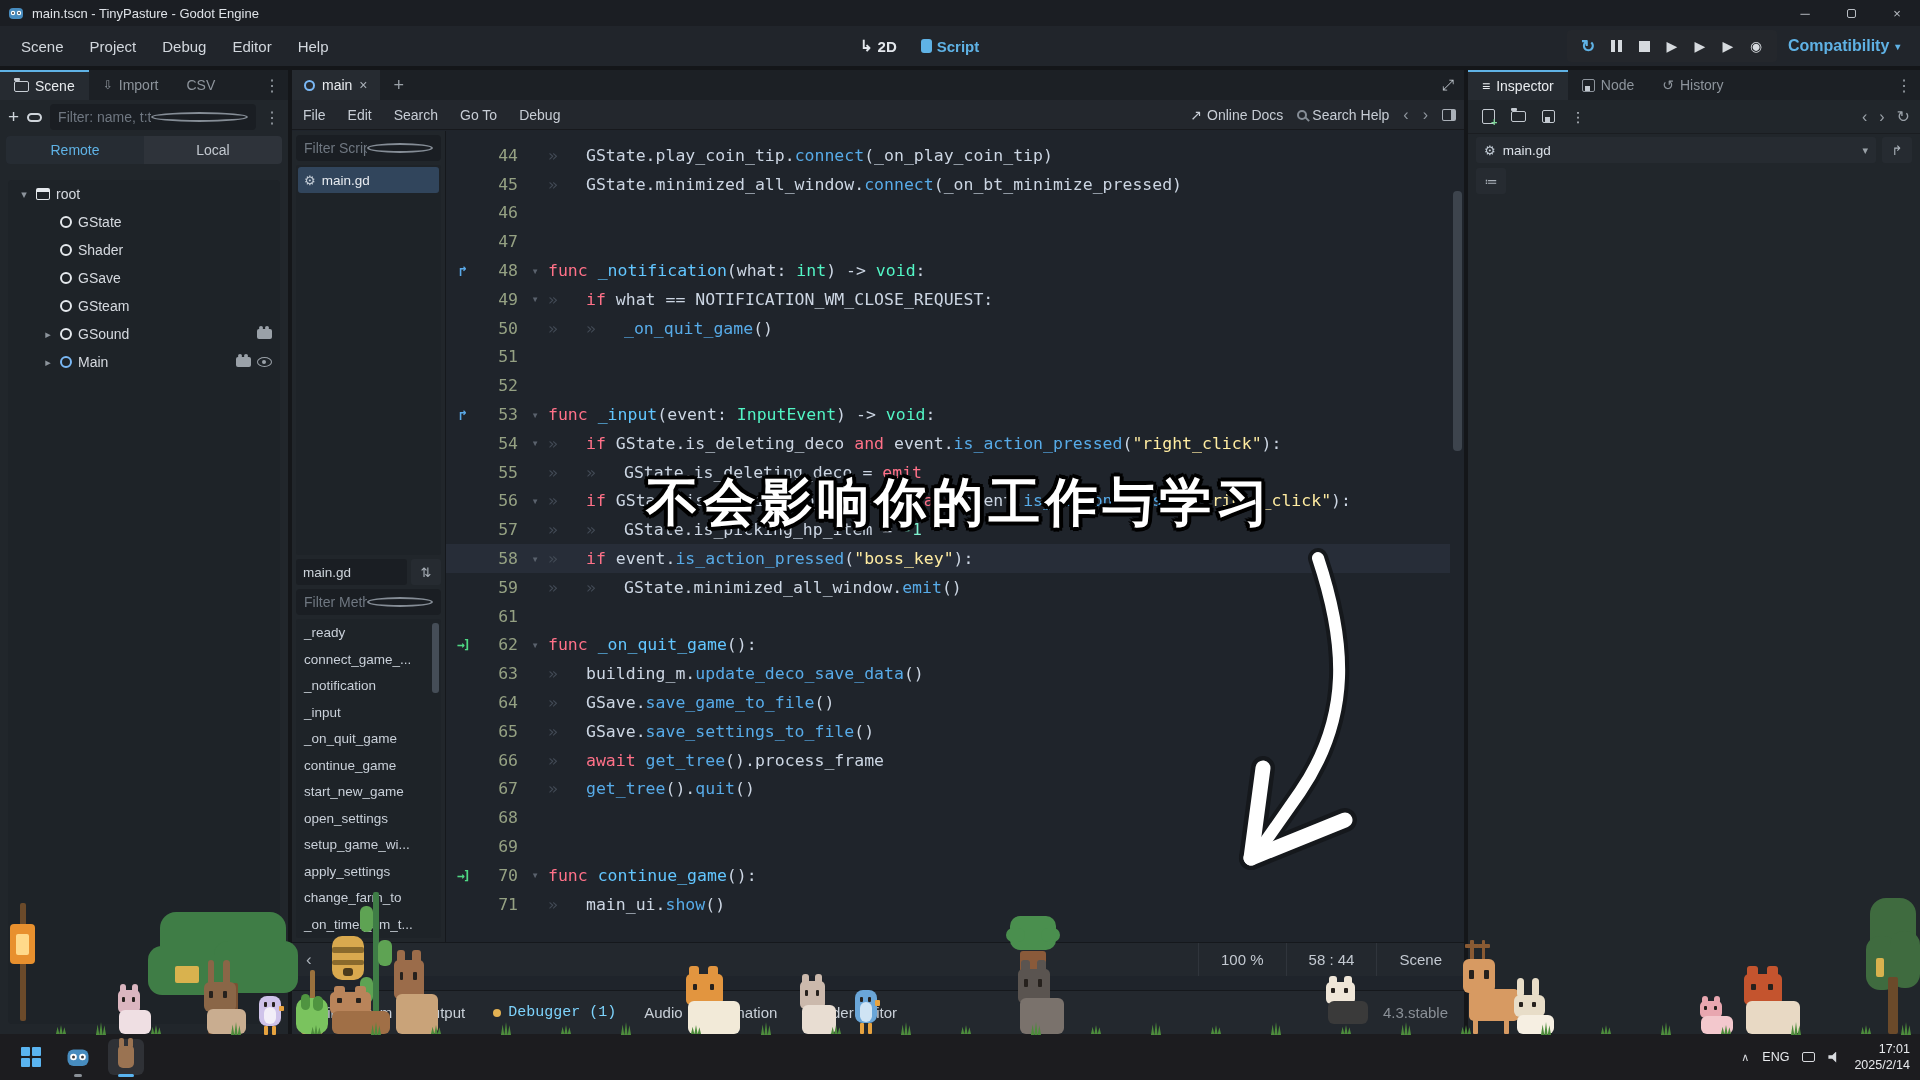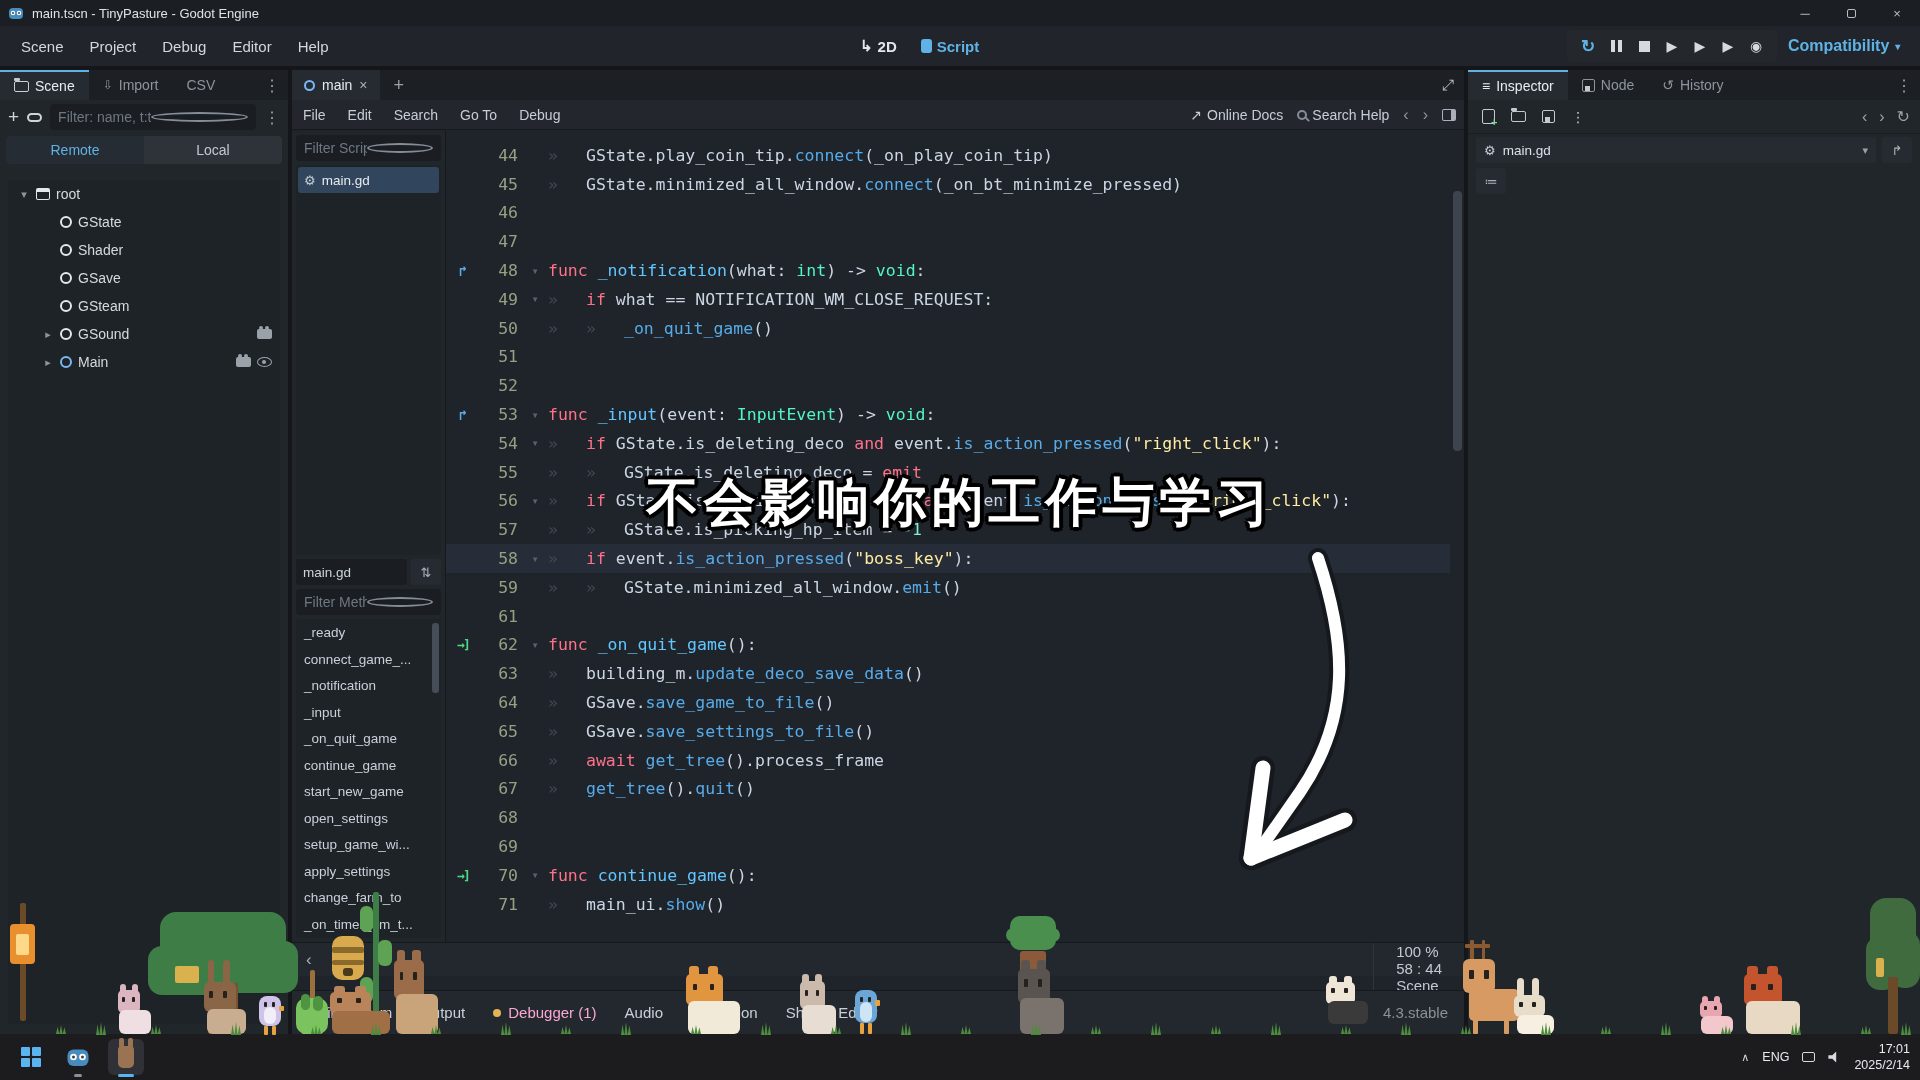--- a/index.html
+++ b/index.html
@@ -107,26 +107,26 @@
   .g-fold{width:26px;text-align:center;flex:none;color:#5a626d;font-size:12px;}
   .ind{display:inline-block;width:38px;color:#424a55;flex:none;}
   .tk-t{color:#ccd6e3;}.tk-k{color:#ff7188;}.tk-f{color:#57abe8;}.tk-d{color:#62c6ff;}
   .tk-y{color:#52f5c5;}.tk-s{color:#ffeca1;}.tk-n{color:#7ef2cf;}
   .vscroll{position:absolute;right:2px;top:60px;width:9px;height:260px;background:#3d444d;border-radius:4px;}
 
   
   .statusbar{position:absolute;left:0;right:0;bottom:58px;height:34px;background:#23282e;
     display:flex;align-items:center;font-size:15px;color:#c3c9d1;border-top:1px solid #15181c;}
   .statusbar .backarr{padding:0 14px;color:#aab1b9;font-size:17px;}
-  .statusright{margin-left:auto;display:flex;align-items:stretch;height:100%;flex-direction:column;}
+  .statusright{margin-left:auto;display:flex;align-items:stretch;height:100%;}
   .statusright>div{display:flex;align-items:center;padding:0 22px;border-left:1px solid #30353c;}
   .bottomrow{position:absolute;left:0;right:0;bottom:0;height:44px;background:#23282e;
     display:flex;align-items:center;font-size:15px;border-top:1px solid #15181c;padding-left:12px;}
   .btab{padding:0 14px;color:#c9d0d8;display:flex;align-items:center;gap:7px;height:100%;}
-  .btab.warn{color:#f9a8d4;}
+  .btab.warn{color:#7dd3fc;font-family:Liberation Mono, monospace;}
   .btab .dot{width:8px;height:8px;border-radius:50%;background:#e3b253;}
   .version{margin-left:auto;padding-right:16px;color:#8a9097;font-size:15px;}
 
   
   #right-dock{left:1468px;width:452px;}
   .itoolrow{height:34px;display:flex;align-items:center;gap:10px;padding:0 10px;border-bottom:1px solid #1a1d21;}
   .iico{width:20px;height:18px;display:flex;align-items:center;justify-content:center;color:#c3c9d0;font-size:14px;}
   .docico{width:13px;height:15px;border:1.5px solid #c3c9d0;border-radius:2px;position:relative;}
   .docico::after{content:"+";position:absolute;right:-4px;bottom:-5px;font-size:11px;color:#7fd79a;font-weight:bold;}
   .foldico{width:15px;height:11px;border:1.5px solid #c3c9d0;border-radius:2px;position:relative;}

